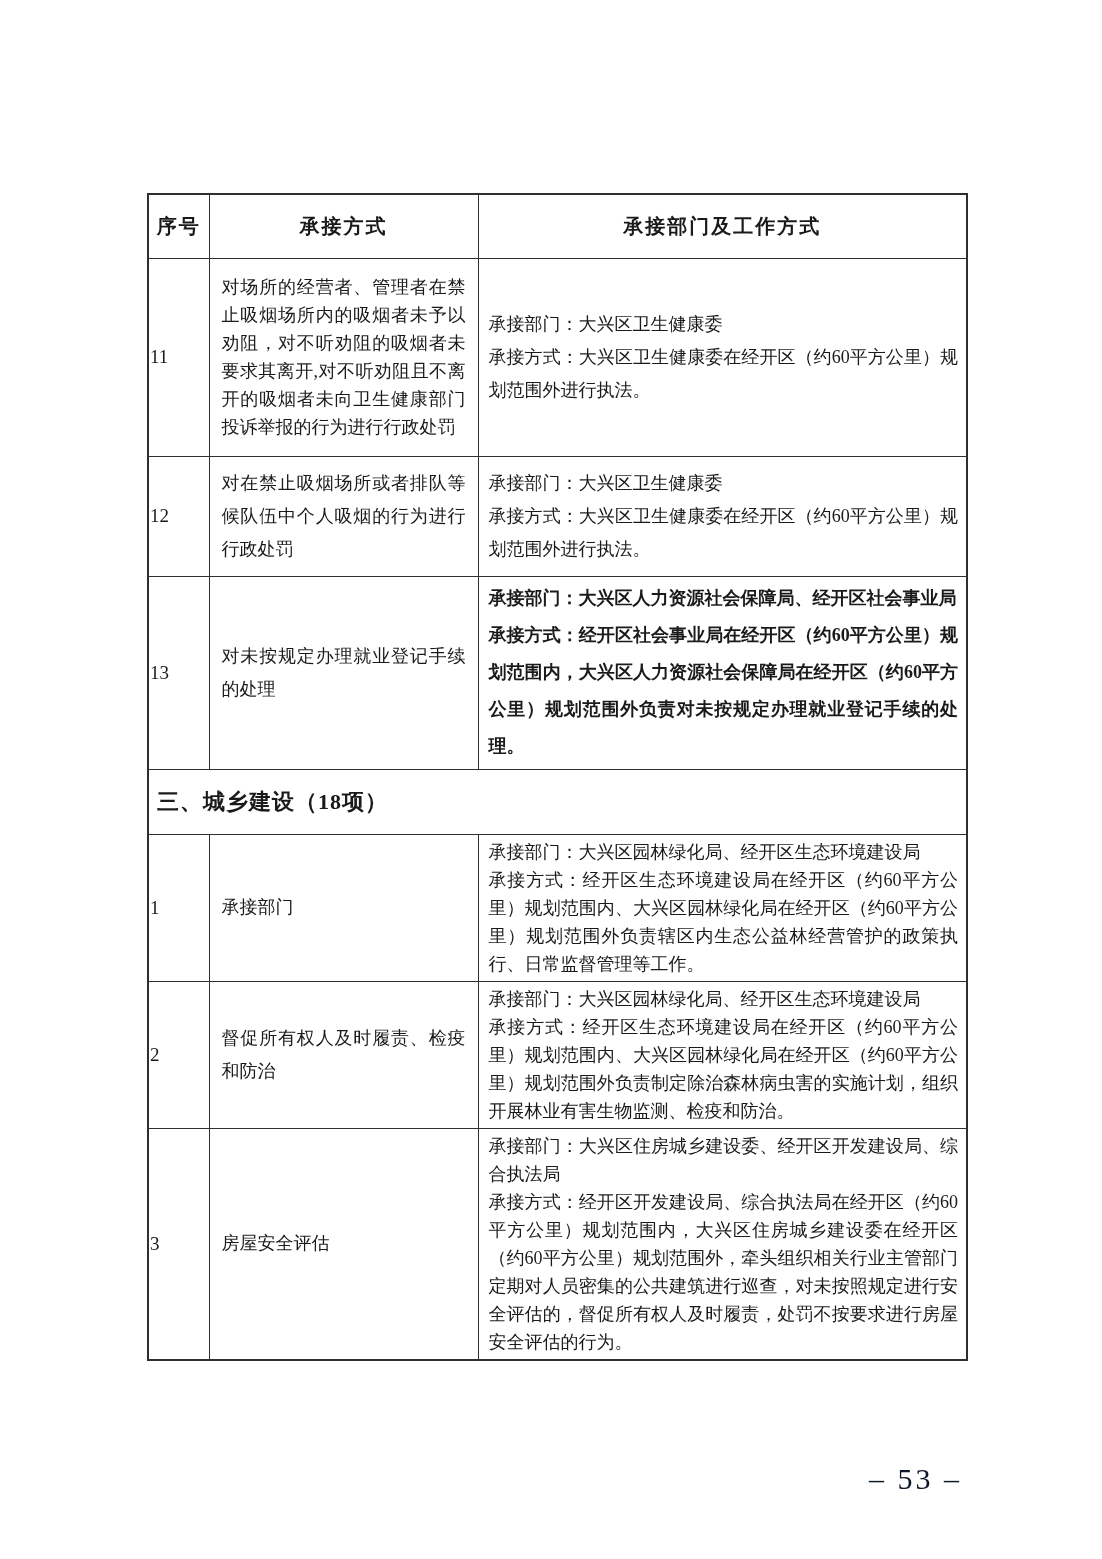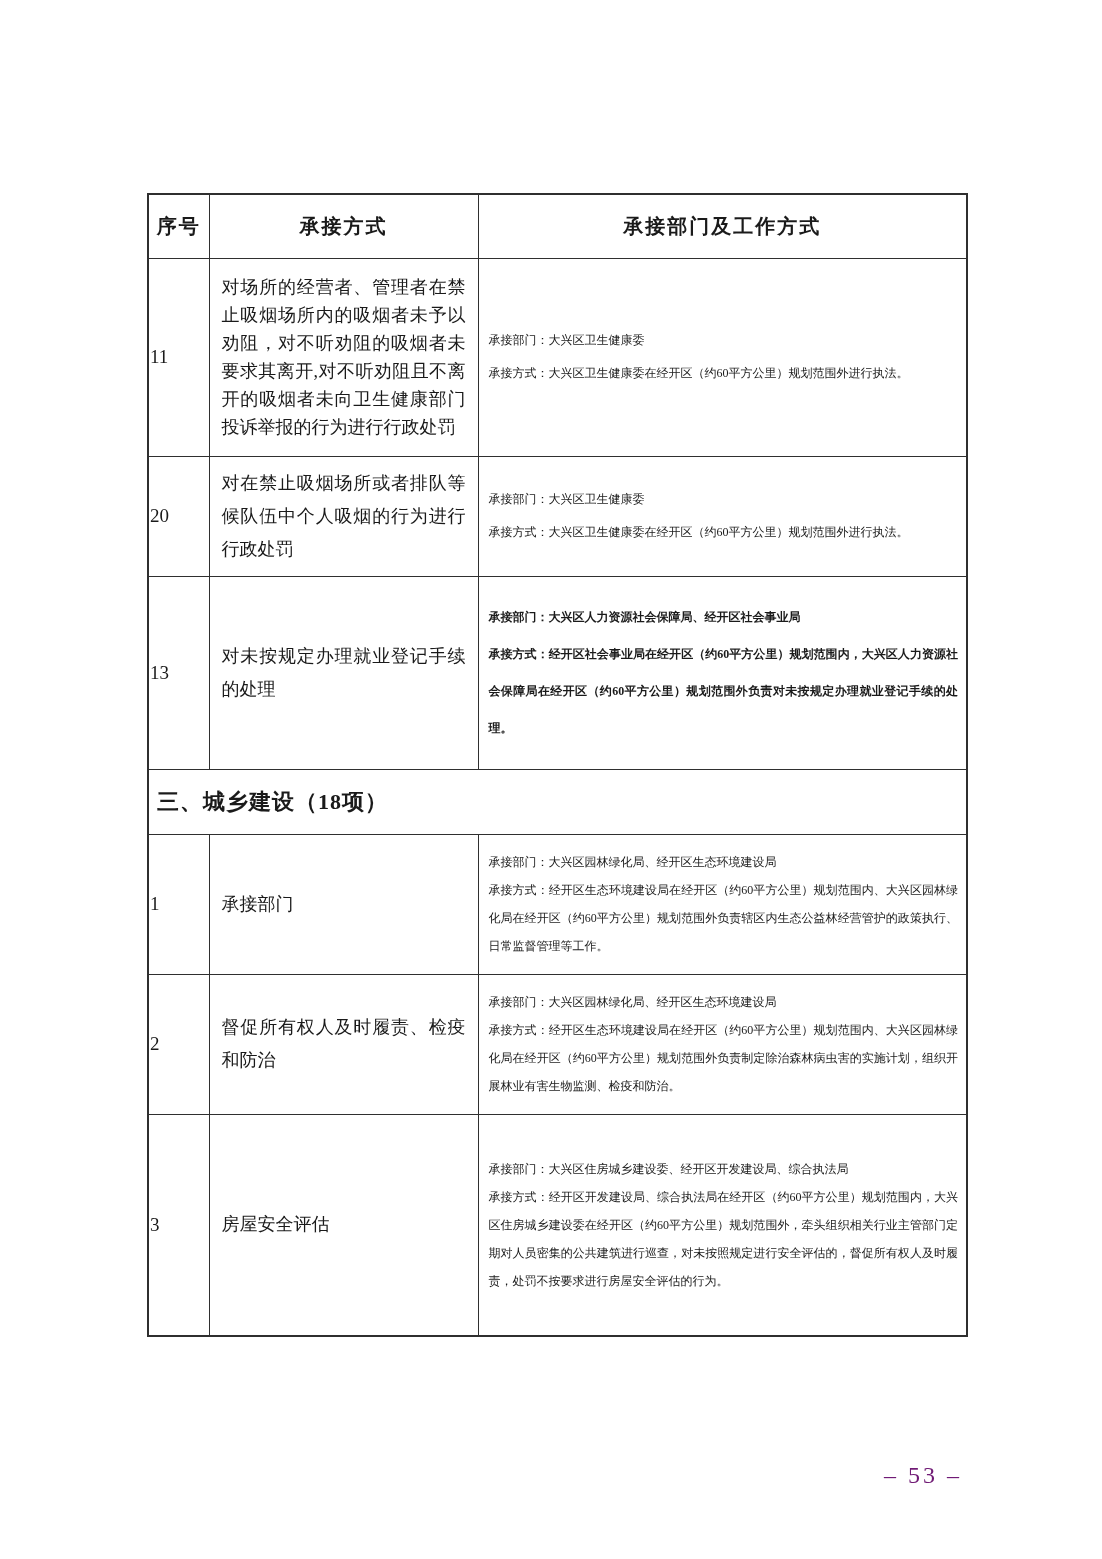--- a/index.html
+++ b/index.html
@@ -41,21 +41,21 @@
     font-size: 19px;
   }
   td.name {
     font-size: 18px;
     padding: 3px 12px;
     text-align: justify;
     text-justify: inter-ideograph;
     margin-left: 14px;
   }
   td.detail {
-    font-size: 12px;
+    font-size: 18px;
     padding: 3px 8px 3px 10px;
     text-align: justify;
     text-justify: inter-ideograph;
     white-space: pre-wrap;
   }
   td.section-cell {
     font-size: 22px;
     font-weight: bold;
     padding-left: 8px;
     letter-spacing: 1px;
@@ -68,23 +68,23 @@
   tr.r-b { height: 120px; }
   tr.r-c { height: 193px; }
   tr.r-s { height: 65px; }
   tr.r-d { height: 140px; }
   tr.r-e { height: 140px; }
   tr.r-f { height: 222px; }
   .page-number {
     position: absolute;
     top: 1462px;
     right: 140px;
-    font-size: 24px;
+    font-size: 30px;
     letter-spacing: 3px;
-    color: #701a75;
+    color: #0f172a;
   }
 </style>
 </head>
 <body>
 
 <div class="page">
 
   <table class="doc-table">
     <colgroup>
       <col style="width:61px">
@@ -100,21 +100,21 @@
     </tr>
 
     <tr class="r-a">
       <td class="num">11</td>
       <td class="name lh28">对场所的经营者、管理者在禁止吸烟场所内的吸烟者未予以劝阻，对不听劝阻的吸烟者未要求其离开,对不听劝阻且不离开的吸烟者未向卫生健康部门投诉举报的行为进行行政处罚</td>
       <td class="detail lh33">承接部门：大兴区卫生健康委
 承接方式：大兴区卫生健康委在经开区（约60平方公里）规划范围外进行执法。</td>
     </tr>
 
     <tr class="r-b">
-      <td class="num">20</td>
+      <td class="num">12</td>
       <td class="name lh33">对在禁止吸烟场所或者排队等候队伍中个人吸烟的行为进行行政处罚</td>
       <td class="detail lh33">承接部门：大兴区卫生健康委
 承接方式：大兴区卫生健康委在经开区（约60平方公里）规划范围外进行执法。</td>
     </tr>
 
     <tr class="r-c">
       <td class="num">13</td>
       <td class="name lh33">对未按规定办理就业登记手续的处理</td>
       <td class="detail lh37">承接部门：大兴区人力资源社会保障局、经开区社会事业局
 承接方式：经开区社会事业局在经开区（约60平方公里）规划范围内，大兴区人力资源社会保障局在经开区（约60平方公里）规划范围外负责对未按规定办理就业登记手续的处理。</td>

